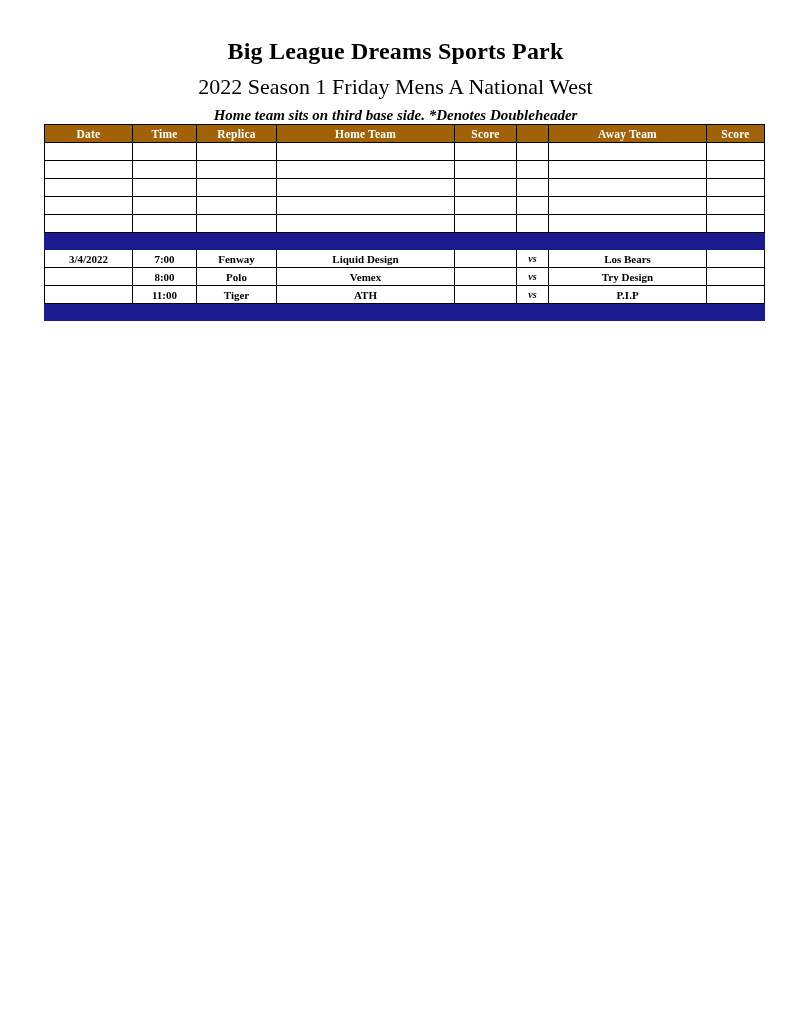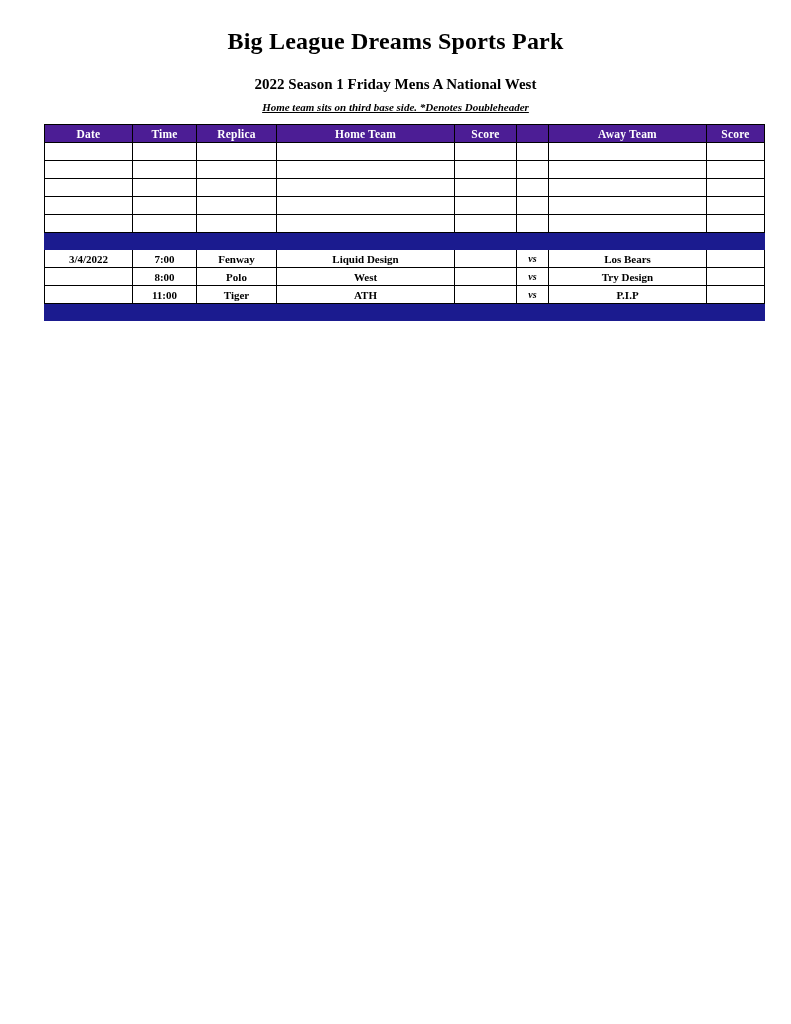--- a/index.html
+++ b/index.html
@@ -15,44 +15,43 @@
     position: relative;
   }
   .page {
     width: 791px;
     height: 1024px;
     position: relative;
     box-sizing: border-box;
   }
   .titles {
     text-align: center;
-    padding-top: 28px;
+    padding-top: 38px;
   }
   .title-main {
     font-family: "Liberation Serif", serif;
     font-size: 24px;
     font-weight: bold;
     letter-spacing: 0.2px;
     line-height: 1.15;
   }
   .title-sub {
     font-family: "Liberation Serif", serif;
+    font-size: 22px;
+    font-weight: normal;
+    margin-top: 8px;
+    line-height: 1.15;
+  }
+  .title-note {
+    font-family: "Liberation Serif", serif;
     font-size: 15px;
-    font-weight: bold;
-    margin-top: 20px;
-    line-height: 1.15;
-  }
-  .title-note {
-    font-family: "Liberation Serif", serif;
-    font-size: 11px;
     font-weight: bold;
     font-style: italic;
     margin-top: 8px;
     line-height: 1.15;
-    text-decoration: underline;
   }
   .schedule-wrap {
     position: absolute;
     left: 44px;
     top: 124px;
     width: 720px;
   }
   table.schedule {
     border-collapse: collapse;
     width: 720px;
@@ -63,21 +62,21 @@
     border: 1px solid #000000;
     padding: 0;
     height: 17px;
     text-align: center;
     vertical-align: middle;
     font-weight: bold;
     overflow: hidden;
     white-space: nowrap;
   }
   thead th {
-    background: #4c1d95;
+    background: #a16207;
     color: #ffffff;
     font-size: 11.5px;
     font-weight: bold;
     height: 16px;
     letter-spacing: 0.2px;
   }
   .col-date { width: 88px; }
   .col-time { width: 64px; }
   .col-replica { width: 80px; }
   .col-home { width: 178px; }
@@ -211,21 +210,21 @@
           <td class="cell-text">Liquid Design</td>
           <td class="cell-text"></td>
           <td class="vs">vs</td>
           <td class="cell-text">Los Bears</td>
           <td class="cell-text"></td>
         </tr>
         <tr>
           <td class="cell-text"></td>
           <td class="cell-text">8:00</td>
           <td class="cell-text">Polo</td>
-          <td class="cell-text">West</td>
+          <td class="cell-text">Vemex</td>
           <td class="cell-text"></td>
           <td class="vs">vs</td>
           <td class="cell-text">Try Design</td>
           <td class="cell-text"></td>
         </tr>
         <tr>
           <td class="cell-text"></td>
           <td class="cell-text">11:00</td>
           <td class="cell-text">Tiger</td>
           <td class="cell-text">ATH</td>

